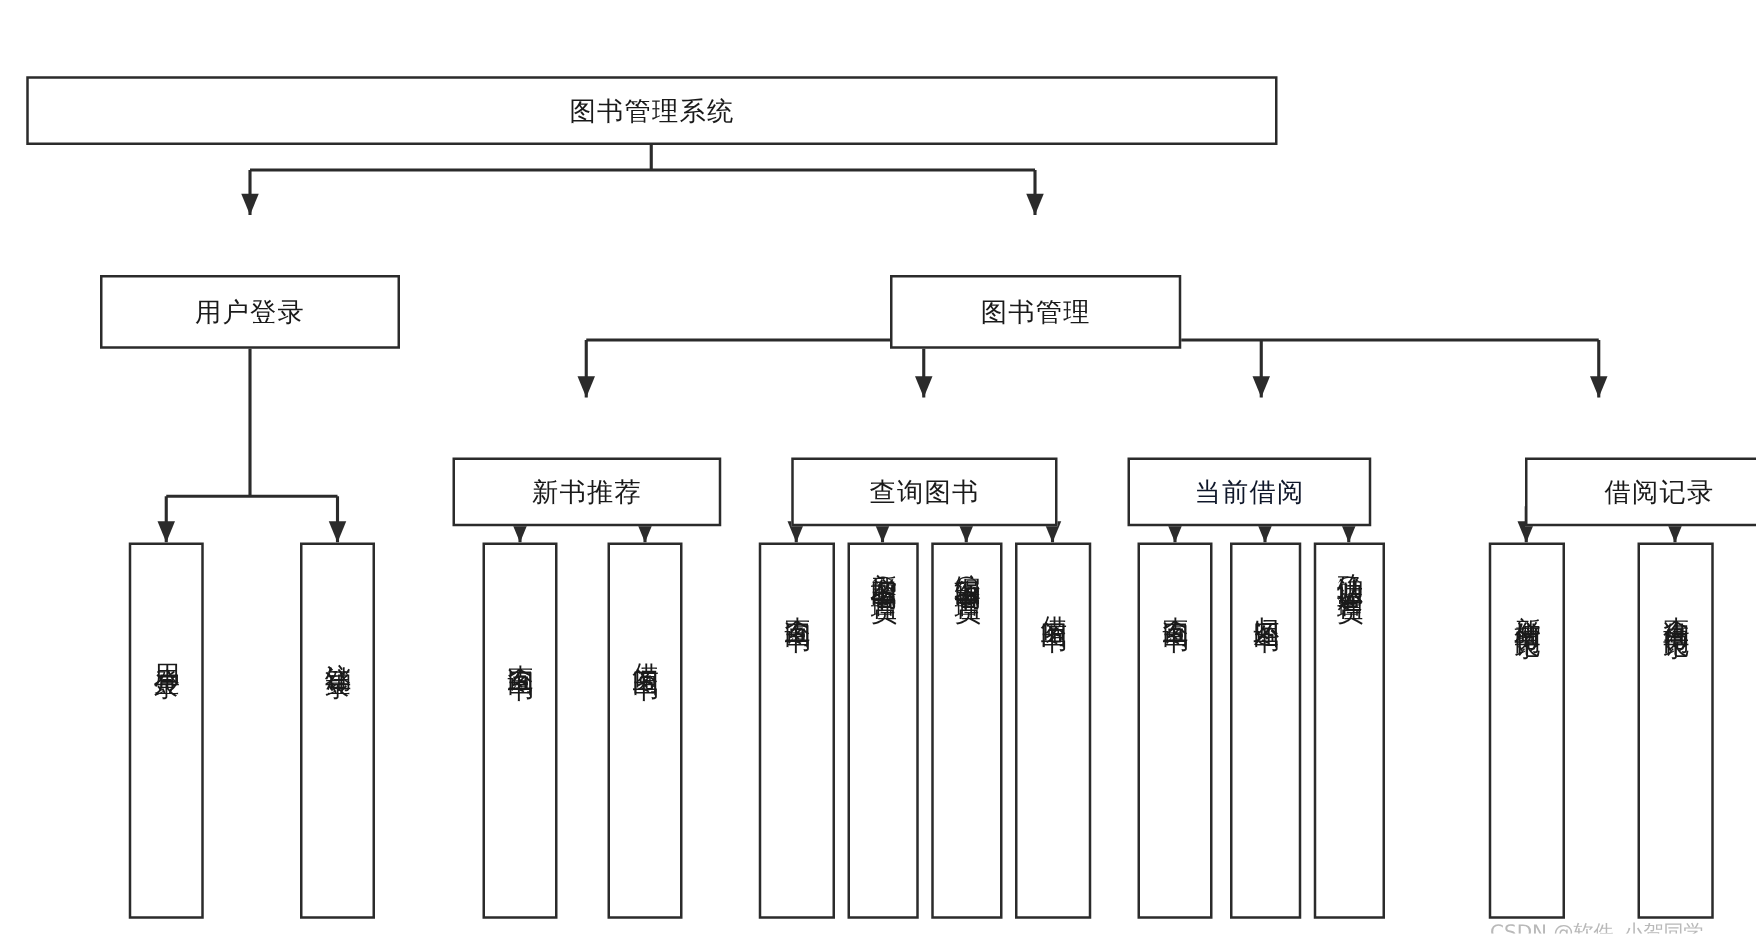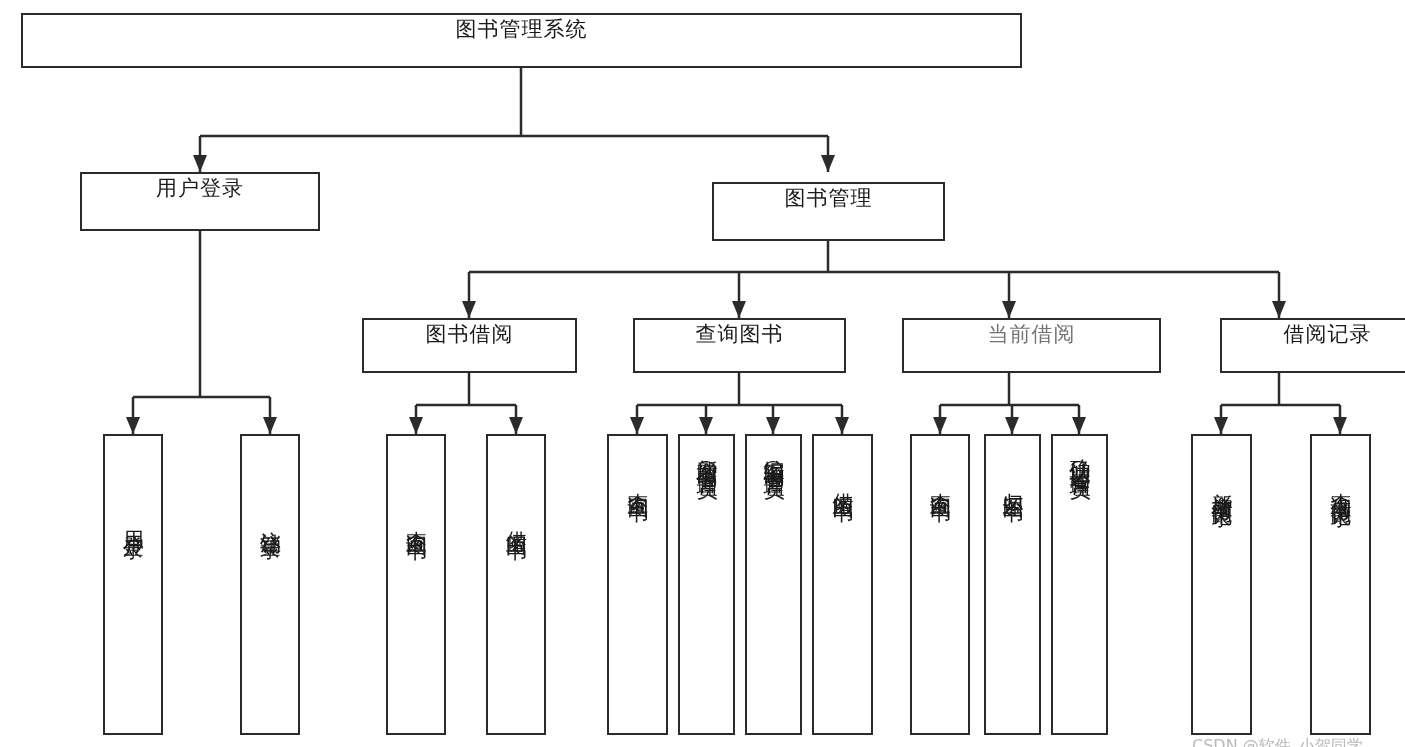--- a/index.html
+++ b/index.html
@@ -28,23 +28,24 @@
     box-sizing: border-box;
     border: 2px solid #2b2b2b;
     background: #ffffff;
     display: flex;
     justify-content: center;
     color: #1a1a1a;
     z-index: 2;
   }
   
   .node.horiz {
-    align-items: flex-start;
+    align-items: center;
     font-size: 21px;
     letter-spacing: 1px;
+    margin-top: 48px;
   }
   .node.horiz .label {
     white-space: nowrap;
   }
   
   .node.vert {
     align-items: flex-start;
     font-size: 21px;
   }
   .node.vert .label {
@@ -132,30 +133,30 @@
       <line x1="1340" y1="405" x2="1340" y2="434" stroke="#2b2b2b" stroke-width="2.5"></line>
       <polygon points="1333,417 1347,417 1340,434" fill="#2b2b2b"></polygon>
     </svg>
   <div id="nodes">
       <div class="node horiz" style="left: 21px; top: 13px; width: 1001px; height: 55px; border-color: rgb(43, 43, 43); background: rgb(255, 255, 255); color: rgb(26, 26, 26);">
         <span class="label">图书管理系统</span>
       </div>
       <div class="node horiz" style="left: 80px; top: 172px; width: 240px; height: 59px; border-color: rgb(43, 43, 43); background: rgb(255, 255, 255); color: rgb(26, 26, 26);">
         <span class="label">用户登录</span>
       </div>
-      <div class="node horiz" style="left: 712px; top: 182px; width: 233px; height: 59px; border-color: rgb(43, 43, 43); background: rgb(255, 255, 255); color: rgb(26, 26, 26);">
+      <div class="node horiz" style="left: 712px; top: 172px; width: 233px; height: 59px; border-color: rgb(43, 43, 43); background: rgb(255, 255, 255); color: rgb(26, 26, 26);">
         <span class="label">图书管理</span>
       </div>
       <div class="node horiz" style="left: 362px; top: 318px; width: 215px; height: 55px; border-color: rgb(43, 43, 43); background: rgb(255, 255, 255); color: rgb(26, 26, 26);">
-        <span class="label">图书借阅</span>
+        <span class="label">新书推荐</span>
       </div>
       <div class="node horiz" style="left: 633px; top: 318px; width: 213px; height: 55px; border-color: rgb(43, 43, 43); background: rgb(255, 255, 255); color: rgb(26, 26, 26);">
         <span class="label">查询图书</span>
       </div>
-      <div class="node horiz" style="left: 902px; top: 318px; width: 259px; height: 55px; border-color: rgb(43, 43, 43); background: rgb(255, 255, 255); color: #737373;">
+      <div class="node horiz" style="left: 902px; top: 318px; width: 195px; height: 55px; border-color: rgb(43, 43, 43); background: rgb(255, 255, 255); color: #0f172a;">
         <span class="label">当前借阅</span>
       </div>
       <div class="node horiz" style="left: 1220px; top: 318px; width: 215px; height: 55px; border-color: rgb(43, 43, 43); background: rgb(255, 255, 255); color: rgb(26, 26, 26);">
         <span class="label">借阅记录</span>
       </div>
       <div class="node vert low" style="left: 103px; top: 434px; width: 60px; height: 301px; border-color: rgb(43, 43, 43); background: rgb(255, 255, 255); color: rgb(26, 26, 26);">
         <span class="label">用户登录</span>
       </div>
       <div class="node vert low" style="left: 240px; top: 434px; width: 60px; height: 301px; border-color: rgb(43, 43, 43); background: rgb(255, 255, 255); color: rgb(26, 26, 26);">
         <span class="label">注销登录</span>

